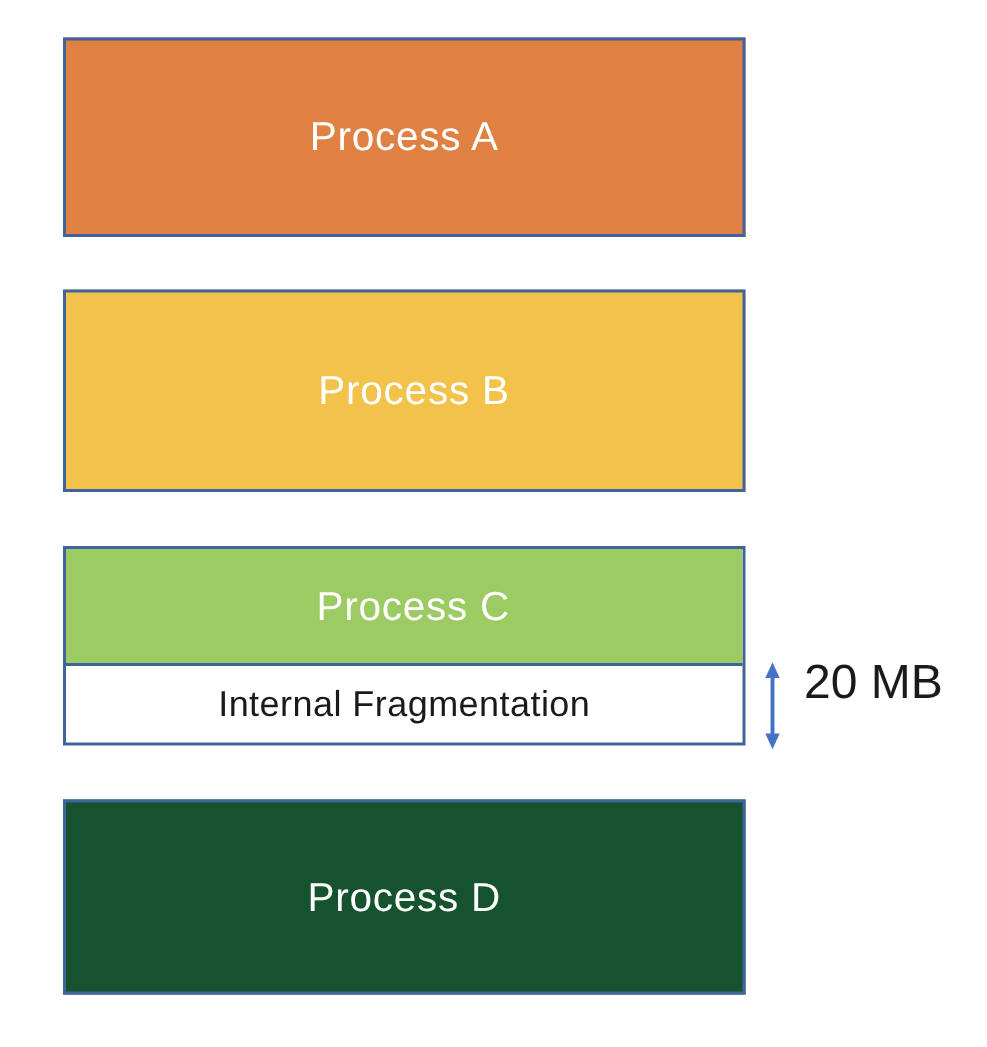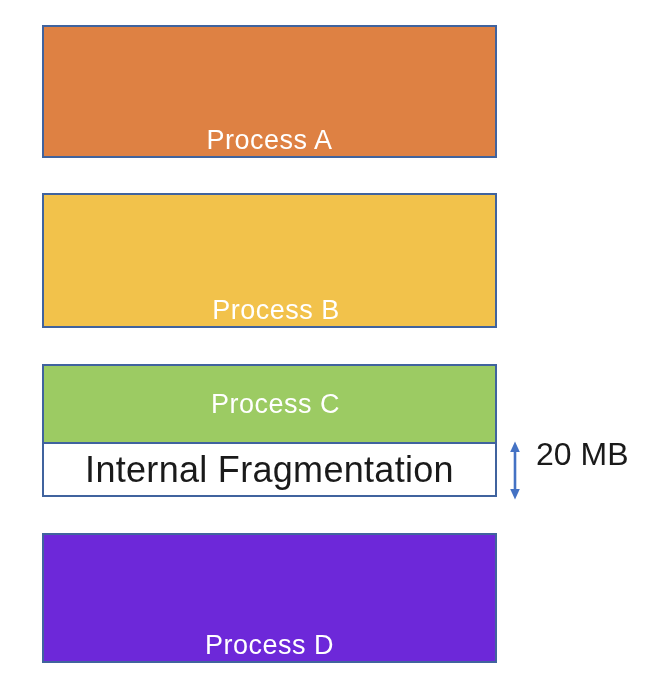--- a/index.html
+++ b/index.html
@@ -15,21 +15,21 @@
     background: #ffffff;
     overflow: hidden;
   }
   .block {
     position: absolute;
     left: 42px;
     width: 455px;
     box-sizing: border-box;
     border: 2px solid #40639E;
     display: flex;
-    align-items: flex-end;
+    align-items: center;
     justify-content: center;
   }
   .block-label {
     font-size: 27px;
     letter-spacing: 0.5px;
     white-space: nowrap;
   }
   .block-a { top: 25px;  height: 133px; }
   .block-b { top: 193px; height: 135px; }
   .block-c-group {
@@ -51,21 +51,21 @@
     align-items: center;
     justify-content: center;
   }
   .block-frag {
     flex: 1;
     display: flex;
     align-items: center;
     justify-content: center;
   }
   .frag-label {
-    font-size: 36px;
+    font-size: 24px;
     letter-spacing: 0.3px;
     white-space: nowrap;
   }
   .block-d { top: 533px; height: 130px; }
   .size-arrow {
     position: absolute;
     left: 507px;
     top: 441px;
     width: 16px;
     height: 59px;
@@ -96,21 +96,21 @@
 
   <div class="block-c-group" style="background: rgb(255, 255, 255); border-color: rgb(64, 99, 158);">
     <div class="block-c-top" style="background: rgb(156, 203, 99); border-color: rgb(64, 99, 158); padding-left: 12px;">
       <span class="block-label" style="color: rgb(255, 255, 255);">Process C</span>
     </div>
     <div class="block-frag">
       <span class="frag-label" style="color: rgb(26, 26, 26);">Internal Fragmentation</span>
     </div>
   </div>
 
-  <div class="block block-d" style="background: #6d28d9; border-color: rgb(64, 99, 158);">
+  <div class="block block-d" style="background: #14532d; border-color: rgb(64, 99, 158);">
     <span class="block-label" style="color: rgb(255, 255, 255);">Process D</span>
   </div>
 
   <svg class="size-arrow" viewBox="0 0 16 59" style="color: rgb(68, 114, 196);">
     <line x1="8" y1="8" x2="8" y2="51" stroke="currentColor" stroke-width="2.6"></line>
     <polygon points="8,0.5 3.2,11 12.8,11" fill="currentColor"></polygon>
     <polygon points="8,58.5 3.2,48 12.8,48" fill="currentColor"></polygon>
   </svg>
 
   <div class="size-label" style="color: rgb(26, 26, 26);">20 MB</div>

